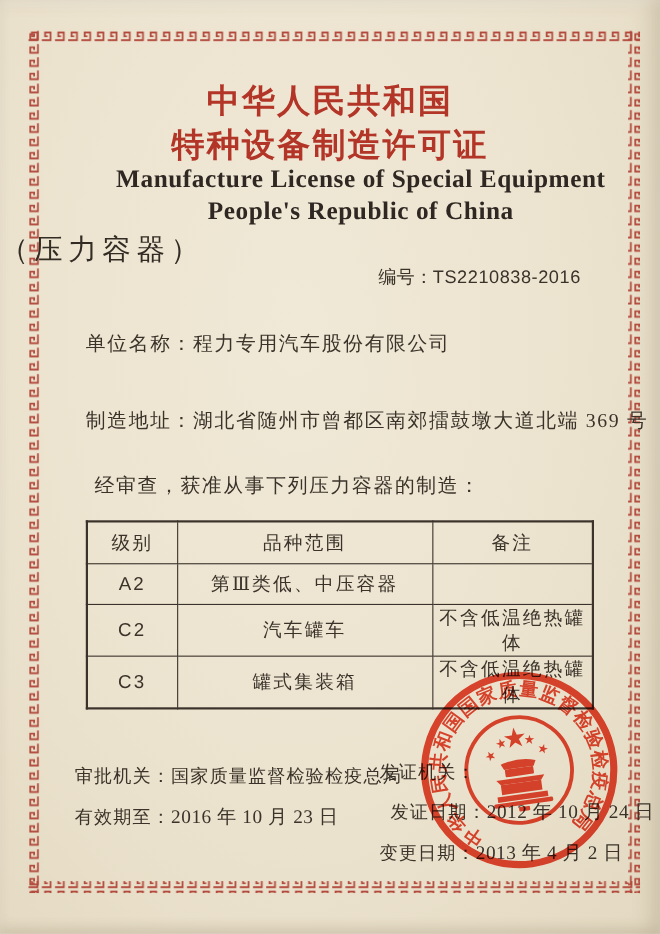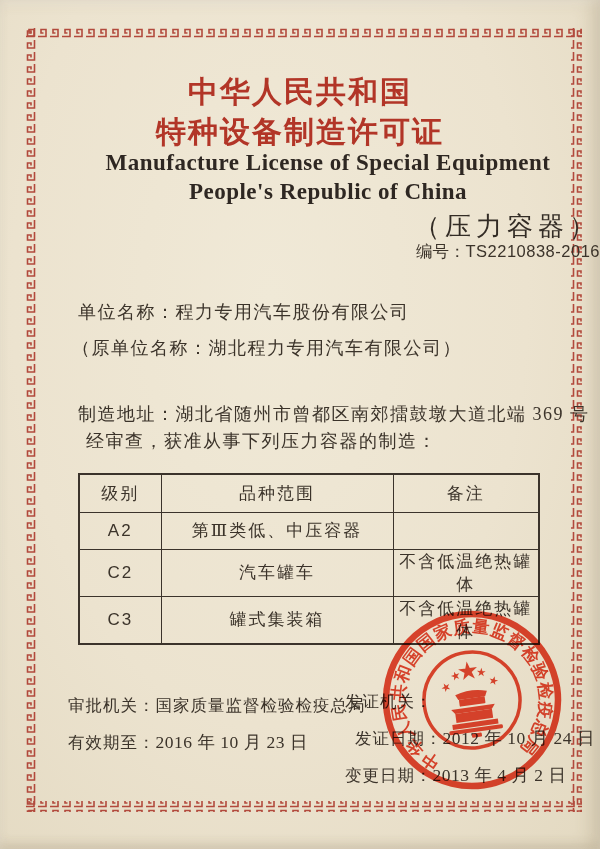--- a/index.html
+++ b/index.html
@@ -9,23 +9,23 @@
     background:radial-gradient(ellipse at 45% 35%, #f0e9d7 0%, #ece3cf 55%, #e3d9c1 100%);
     box-shadow: inset -10px 0 16px rgba(110,92,62,.16), inset 0 4px 8px rgba(255,255,255,.25), inset 0 -6px 10px rgba(110,92,62,.10);
     color:#3b332a;
   }
   .abs { position:absolute; }
   .frame-svg { position:absolute; left:25px; top:27px; }
   .title-cn { left:0; width:100%; text-align:center; color:#b23527; font-weight:bold;
               font-size:30px; letter-spacing:2px; }
   .title-en { left:0; width:100%; text-align:center; color:#2e2722; font-weight:bold;
               font-size:23px; letter-spacing:0.5px;margin-left:28px; }
-  .category { left:0; width:100%; text-align:right; color:#332c25; font-size:26px;
+  .category { left:0; width:100%; text-align:left; color:#332c25; font-size:26px;
               letter-spacing:5px; font-weight:500; }
-  .license-line { left:0; width:100%; text-align:right; font-size:16.5px; }
+  .license-line { left:0; width:100%; text-align:right; padding-right:72px; font-size:16.5px; }
   .license-no { font-family:"Liberation Sans","DejaVu Sans",sans-serif; letter-spacing:0.5px; }
   .field-line { font-size:18px; letter-spacing:1.5px; white-space:nowrap; }
   .intro-line { font-size:18px; letter-spacing:1.5px; }
   table.cat-table { position:absolute; left:78px; top:473px; width:449px;
                     border-collapse:collapse; border:2.5px solid #3b332b; table-layout:fixed; }
   .cat-table th, .cat-table td { border:1.5px solid #3b332b; text-align:center;
                     font-weight:normal; font-size:17px; letter-spacing:2px; color:#3b332a; }
   .cat-table th { height:38px; }
   .cat-table td { height:37px; }
   .col-level { width:82px; } .col-scope { width:232px; } .col-remark { width:146px; }
@@ -61,22 +61,21 @@
   <div class="abs title-en" style="top:179px;">People's Republic of China</div>
   <div class="abs category" style="top:209px;">（压力容器）</div>
 
   <div class="abs license-line" style="top:241px;">
     <span>编号：</span><span class="license-no">TS2210838-2016</span>
   </div>
 
   <div class="abs field-line" style="left:78px; top:300px;">
     <span>单位名称：</span><span>程力专用汽车股份有限公司</span>
   </div>
-  <div class="abs field-line" style="left:72px; top:336px;">（原单位名称：湖北程力专用汽车有限公司）</div>
-  <div class="abs field-line" style="left:78px; top:370px;margin-top:32px;">
+  <div class="abs field-line" style="left:78px; top:370px;">
     <span>制造地址：</span><span>湖北省随州市曾都区南郊擂鼓墩大道北端 369 号</span>
   </div>
 
   <div class="abs intro-line" style="left:86px; top:429px;">经审查，获准从事下列压力容器的制造：</div>
 
   <table class="cat-table">
     <thead>
       <tr>
         <th class="col-level">级别</th>
         <th class="col-scope">品种范围</th>

